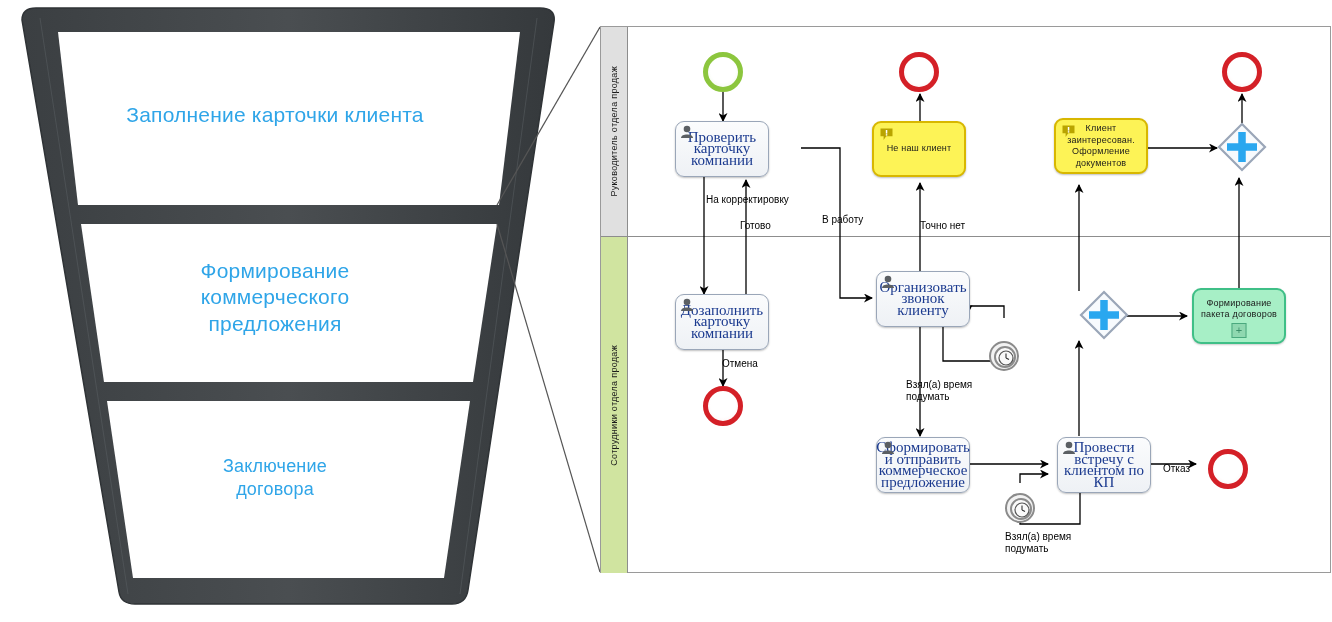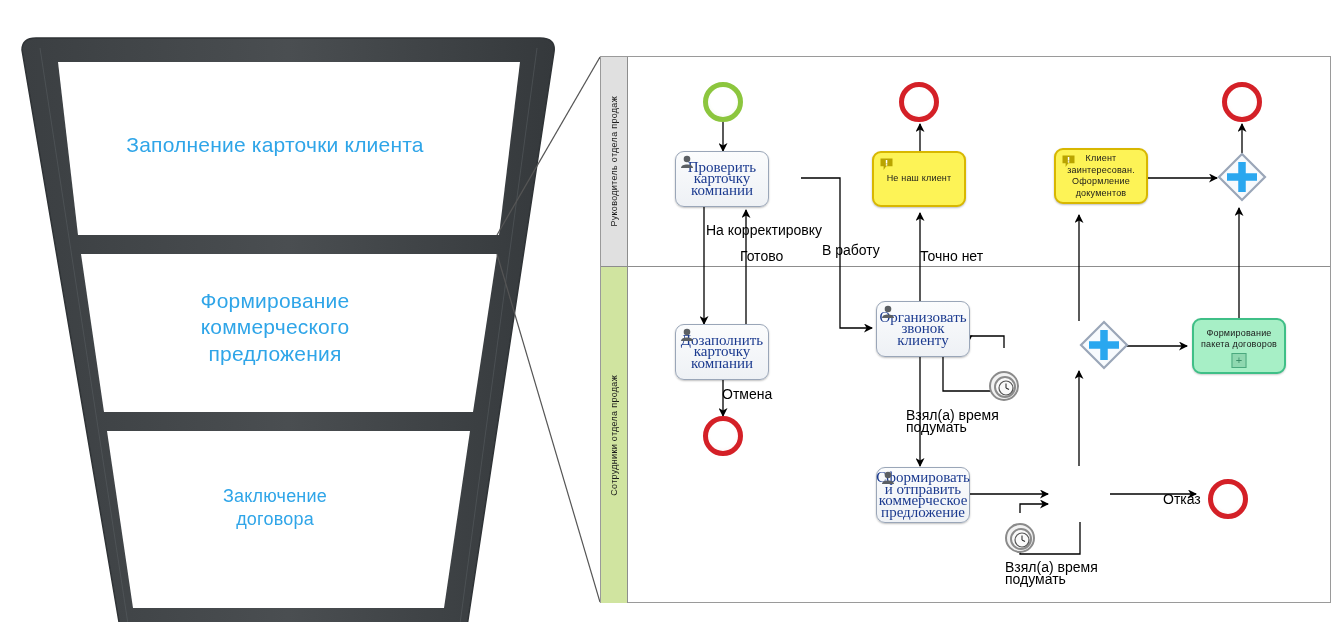--- a/index.html
+++ b/index.html
@@ -1,17 +1,17 @@
 <!DOCTYPE html>
 <html><head>
 <meta charset="utf-8">
 <style>
   html,body{margin:0;padding:0;background:#ffffff;}
   body{width:1332px;height:622px;overflow:hidden;font-family:"Liberation Sans",sans-serif;}
-  #root{position:relative;width:1332px;height:544px;margin-top:30px;}
+  #root{position:relative;width:1332px;height:544px;}
 
   
   #funnel{position:absolute;left:0;top:0;width:600px;height:622px;}
   .funnel-label{
     position:absolute;text-align:center;color:#2FA5E8;
     font-family:"Liberation Sans",sans-serif;font-weight:400;
     line-height:1.25;letter-spacing:.2px;pointer-events:none;
   }
   #fl0{left:60px;top:102px;width:430px;font-size:21px;}
   #fl1{left:110px;top:258px;width:330px;font-size:21px;}
@@ -69,21 +69,21 @@
   .evt-end{width:40px;height:40px;border:5px solid #d42027;
      background:radial-gradient(circle at 50% 45%,#ffffff 55%,#fdeeee 100%);}
 
   .timer{width:30px;height:30px;border-radius:50%;box-sizing:border-box;
      border:2px solid #8b8b8b;background:#f2f2f2;}
   .timer-inner{position:absolute;left:3px;top:3px;width:22px;height:22px;
      border-radius:50%;border:2px solid #8b8b8b;box-sizing:border-box;background:#fafafa;}
 
   .gw{width:50px;height:50px;}
 
-  .edge-label{position:absolute;font-size:14px;color:#000;white-space:nowrap;
+  .edge-label{position:absolute;font-size:10px;color:#000;white-space:nowrap;
      font-family:"Liberation Sans",sans-serif;line-height:12px;}
   .edge-label.c{text-align:left;}
 </style>
 </head>
 <body>
 
 <div id="root">
 
   <div id="funnel">
     <svg width="600" height="622" viewBox="0 0 600 622">
@@ -222,20 +222,27 @@
   </div>
 
   <div class="node task" style="left:876px;top:437px;">
     <svg class="person-icon" viewBox="0 0 14 13">
       <circle cx="7" cy="4" r="3.3" fill="#5b5f63"></circle>
       <path d="M1 13 C1 8.4 13 8.4 13 13 Z" fill="#5b5f63"></path>
     </svg>
     <span class="task-label">Сформировать<br>и отправить<br>коммерческое<br>предложение</span>
   </div>
 
+  <div class="node task" style="left:1057px;top:437px;">
+    <svg class="person-icon" viewBox="0 0 14 13">
+      <circle cx="7" cy="4" r="3.3" fill="#5b5f63"></circle>
+      <path d="M1 13 C1 8.4 13 8.4 13 13 Z" fill="#5b5f63"></path>
+    </svg>
+    <span class="task-label">Провести<br>встречу с<br>клиентом по КП</span>
+  </div>
 
   <div class="node timer" style="left:1005px;top:493px;">
     <div class="timer-inner"></div>
     <svg style="position:absolute;left:7px;top:7px;width:16px;height:16px;" viewBox="0 0 16 16">
       <circle cx="8" cy="8" r="7" fill="none" stroke="#555" stroke-width="1.2"></circle>
       <path d="M8 8 L8 3.5 M8 8 L11 9.6" stroke="#333" stroke-width="1.1" fill="none"></path>
     </svg>
   </div>
 
   <div class="node evt evt-end" style="left:1208px;top:449px;"></div>

